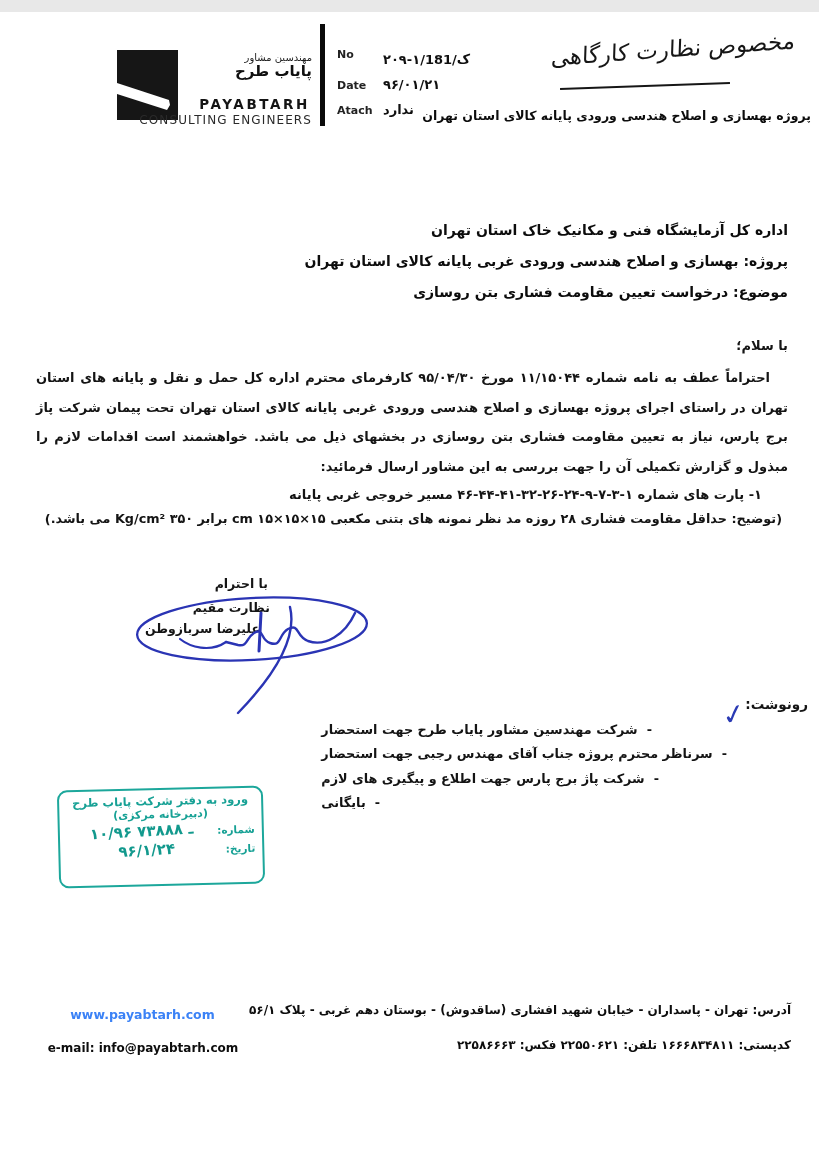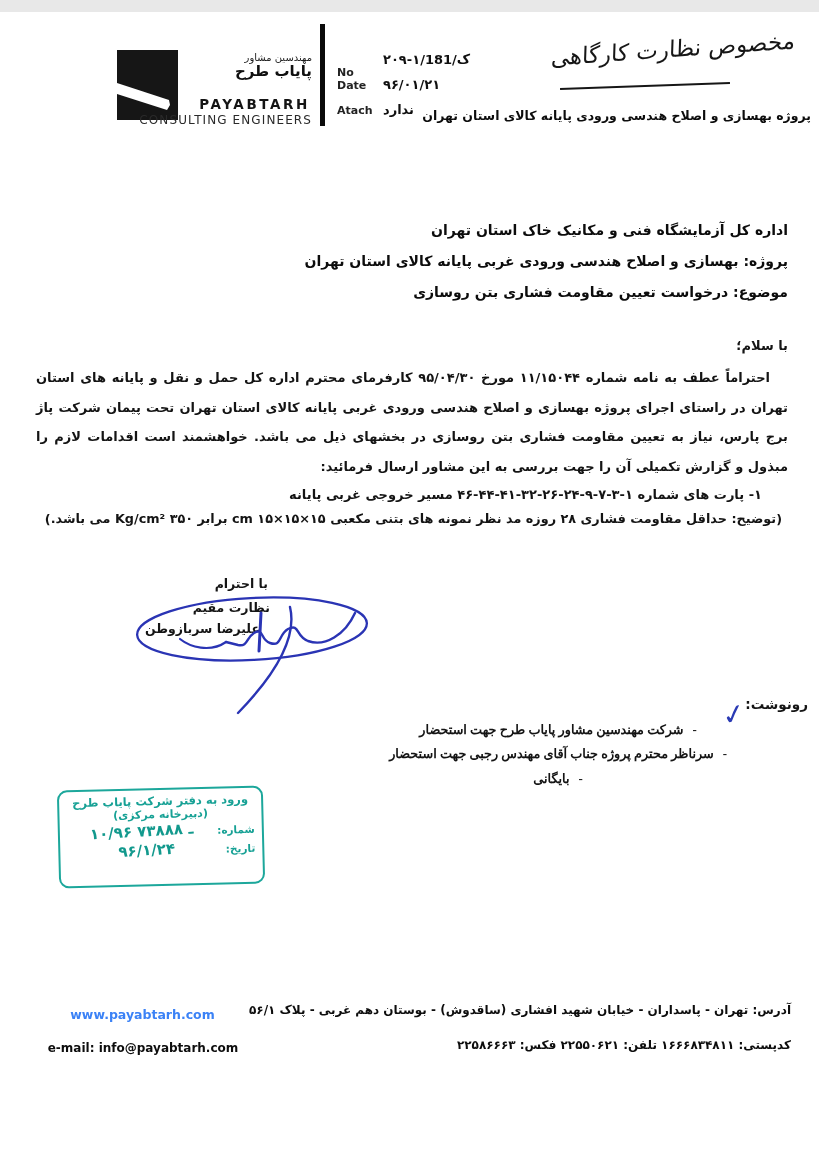--- a/index.html
+++ b/index.html
@@ -48,21 +48,21 @@
 
   
   .sig-closing{right:551px;top:564px;font-size:12.5px;font-weight:bold;}
   .sig-role{right:549px;top:588px;font-size:12.5px;font-weight:bold;}
   .sig-name{right:559px;top:609px;font-size:12.5px;font-weight:bold;}
   .sig-svg{left:130px;top:583px;width:250px;height:125px;}
 
   
   .cc-title{right:11px;top:684px;font-size:13.5px;font-weight:bold;}
   .cc-check{left:722px;top:686px;font-size:28px;color:#2a3ab4;transform:rotate(-12deg);font-weight:bold;}
-  .cc-list{right:92px;top:706px;text-align:center;font-family:Liberation Serif, serif;}
+  .cc-list{right:92px;top:706px;text-align:left;}
   .cc-row{direction:rtl;line-height:24.4px;font-size:12.8px;font-weight:bold;color:#141414;white-space:nowrap;}
   .cc-bullet{margin-left:9px;}
 
   
   .stamp{
     left:58px;top:776px;width:188px;height:86px;
     border:2.5px solid #1ca79b;border-radius:10px;
     transform:rotate(-1.4deg);
     color:#17a195;text-align:center;padding:4px 7px;
   }
@@ -87,21 +87,21 @@
     <rect x="0" y="0" width="61" height="70" fill="#161616"></rect>
     <polygon points="0,33 0,44 50,60 53,55 52,50" fill="#ffffff"></polygon>
   </svg>
   <div class="abs logo-tagline-fa rtl">مهندسین مشاور</div>
   <div class="abs logo-name-fa rtl">پایاب طرح</div>
   <div class="abs logo-name-en">PAYABTARH</div>
   <div class="abs logo-tagline-en">CONSULTING ENGINEERS</div>
 
   <div class="abs hdr-divider"></div>
 
-  <div class="abs ref-label" style="top:54px;">No</div>
+  <div class="abs ref-label" style="top:36px;">No</div>
   <div class="abs ref-value ltr" style="top:40px;">۲۰۹-۱/ک/181</div>
   <div class="abs ref-label" style="top:67px;text-align:right;">Date</div>
   <div class="abs ref-value ltr" style="top:65px;">۹۶/۰۱/۲۱</div>
   <div class="abs ref-label" style="top:92px;">Atach</div>
   <div class="abs ref-value rtl" style="top:90px;">ندارد</div>
 
   <div class="abs hw-note rtl">مخصوص نظارت کارگاهی</div>
   <div class="abs hw-underline"></div>
   <div class="abs project-line rtl">پروژه بهسازی و اصلاح هندسی ورودی پایانه کالای استان تهران</div>
 
@@ -132,20 +132,23 @@
   <div class="abs cc-title rtl">رونوشت:</div>
   <div class="abs cc-check">✓</div>
   <div class="abs cc-list">
     <div class="cc-row">
       <span class="cc-bullet">-</span><span>شرکت مهندسین مشاور پایاب طرح جهت استحضار</span>
     </div>
     <div class="cc-row">
       <span class="cc-bullet">-</span><span>سرناظر محترم پروژه جناب آقای مهندس رجبی جهت استحضار</span>
     </div>
     <div class="cc-row">
+      <span class="cc-bullet">-</span><span>شرکت پاژ برج پارس جهت اطلاع و پیگیری های لازم</span>
+    </div>
+    <div class="cc-row">
       <span class="cc-bullet">-</span><span>بایگانی</span>
     </div>
   </div>
 
   <div class="abs stamp rtl">
     <div class="stamp-l1">ورود به دفتر شرکت پایاب طرح</div>
     <div class="stamp-l2">(دبیرخانه مرکزی)</div>
     <div class="stamp-row">
       <span class="stamp-lbl">شماره:</span>
       <span class="stamp-hand ltr">۱۰/۹۶ ـ ۷۳۸۸۸</span>

